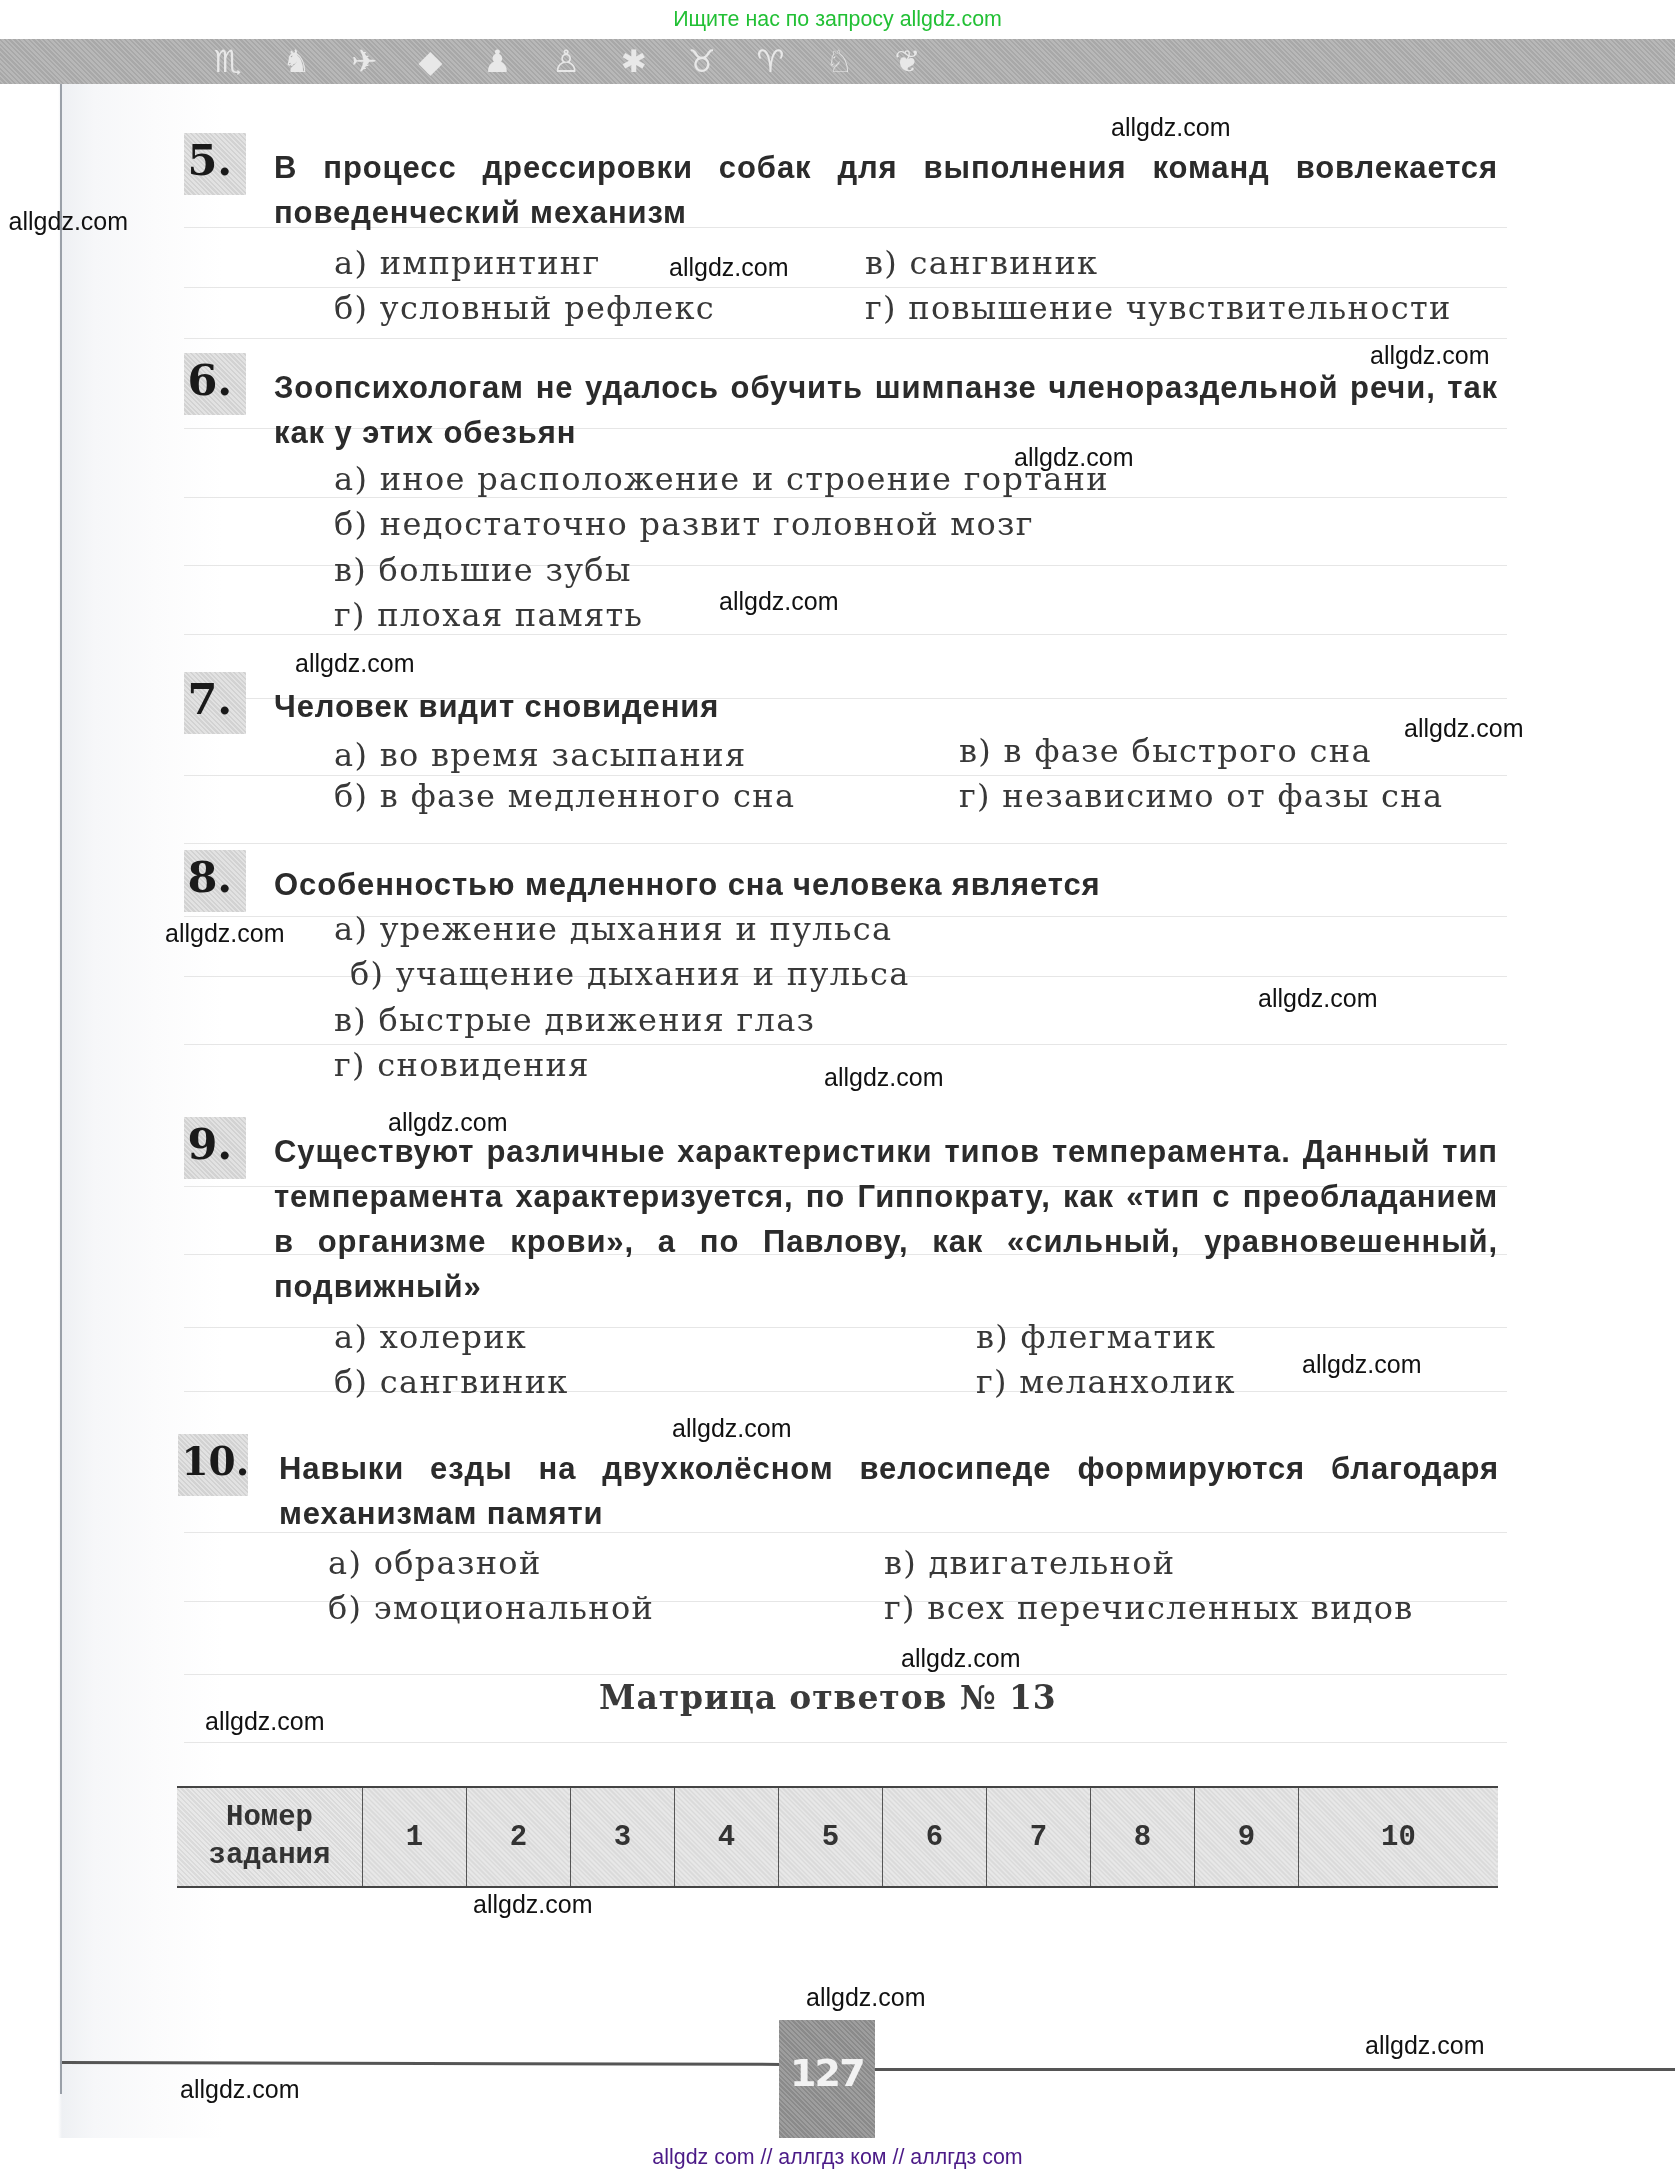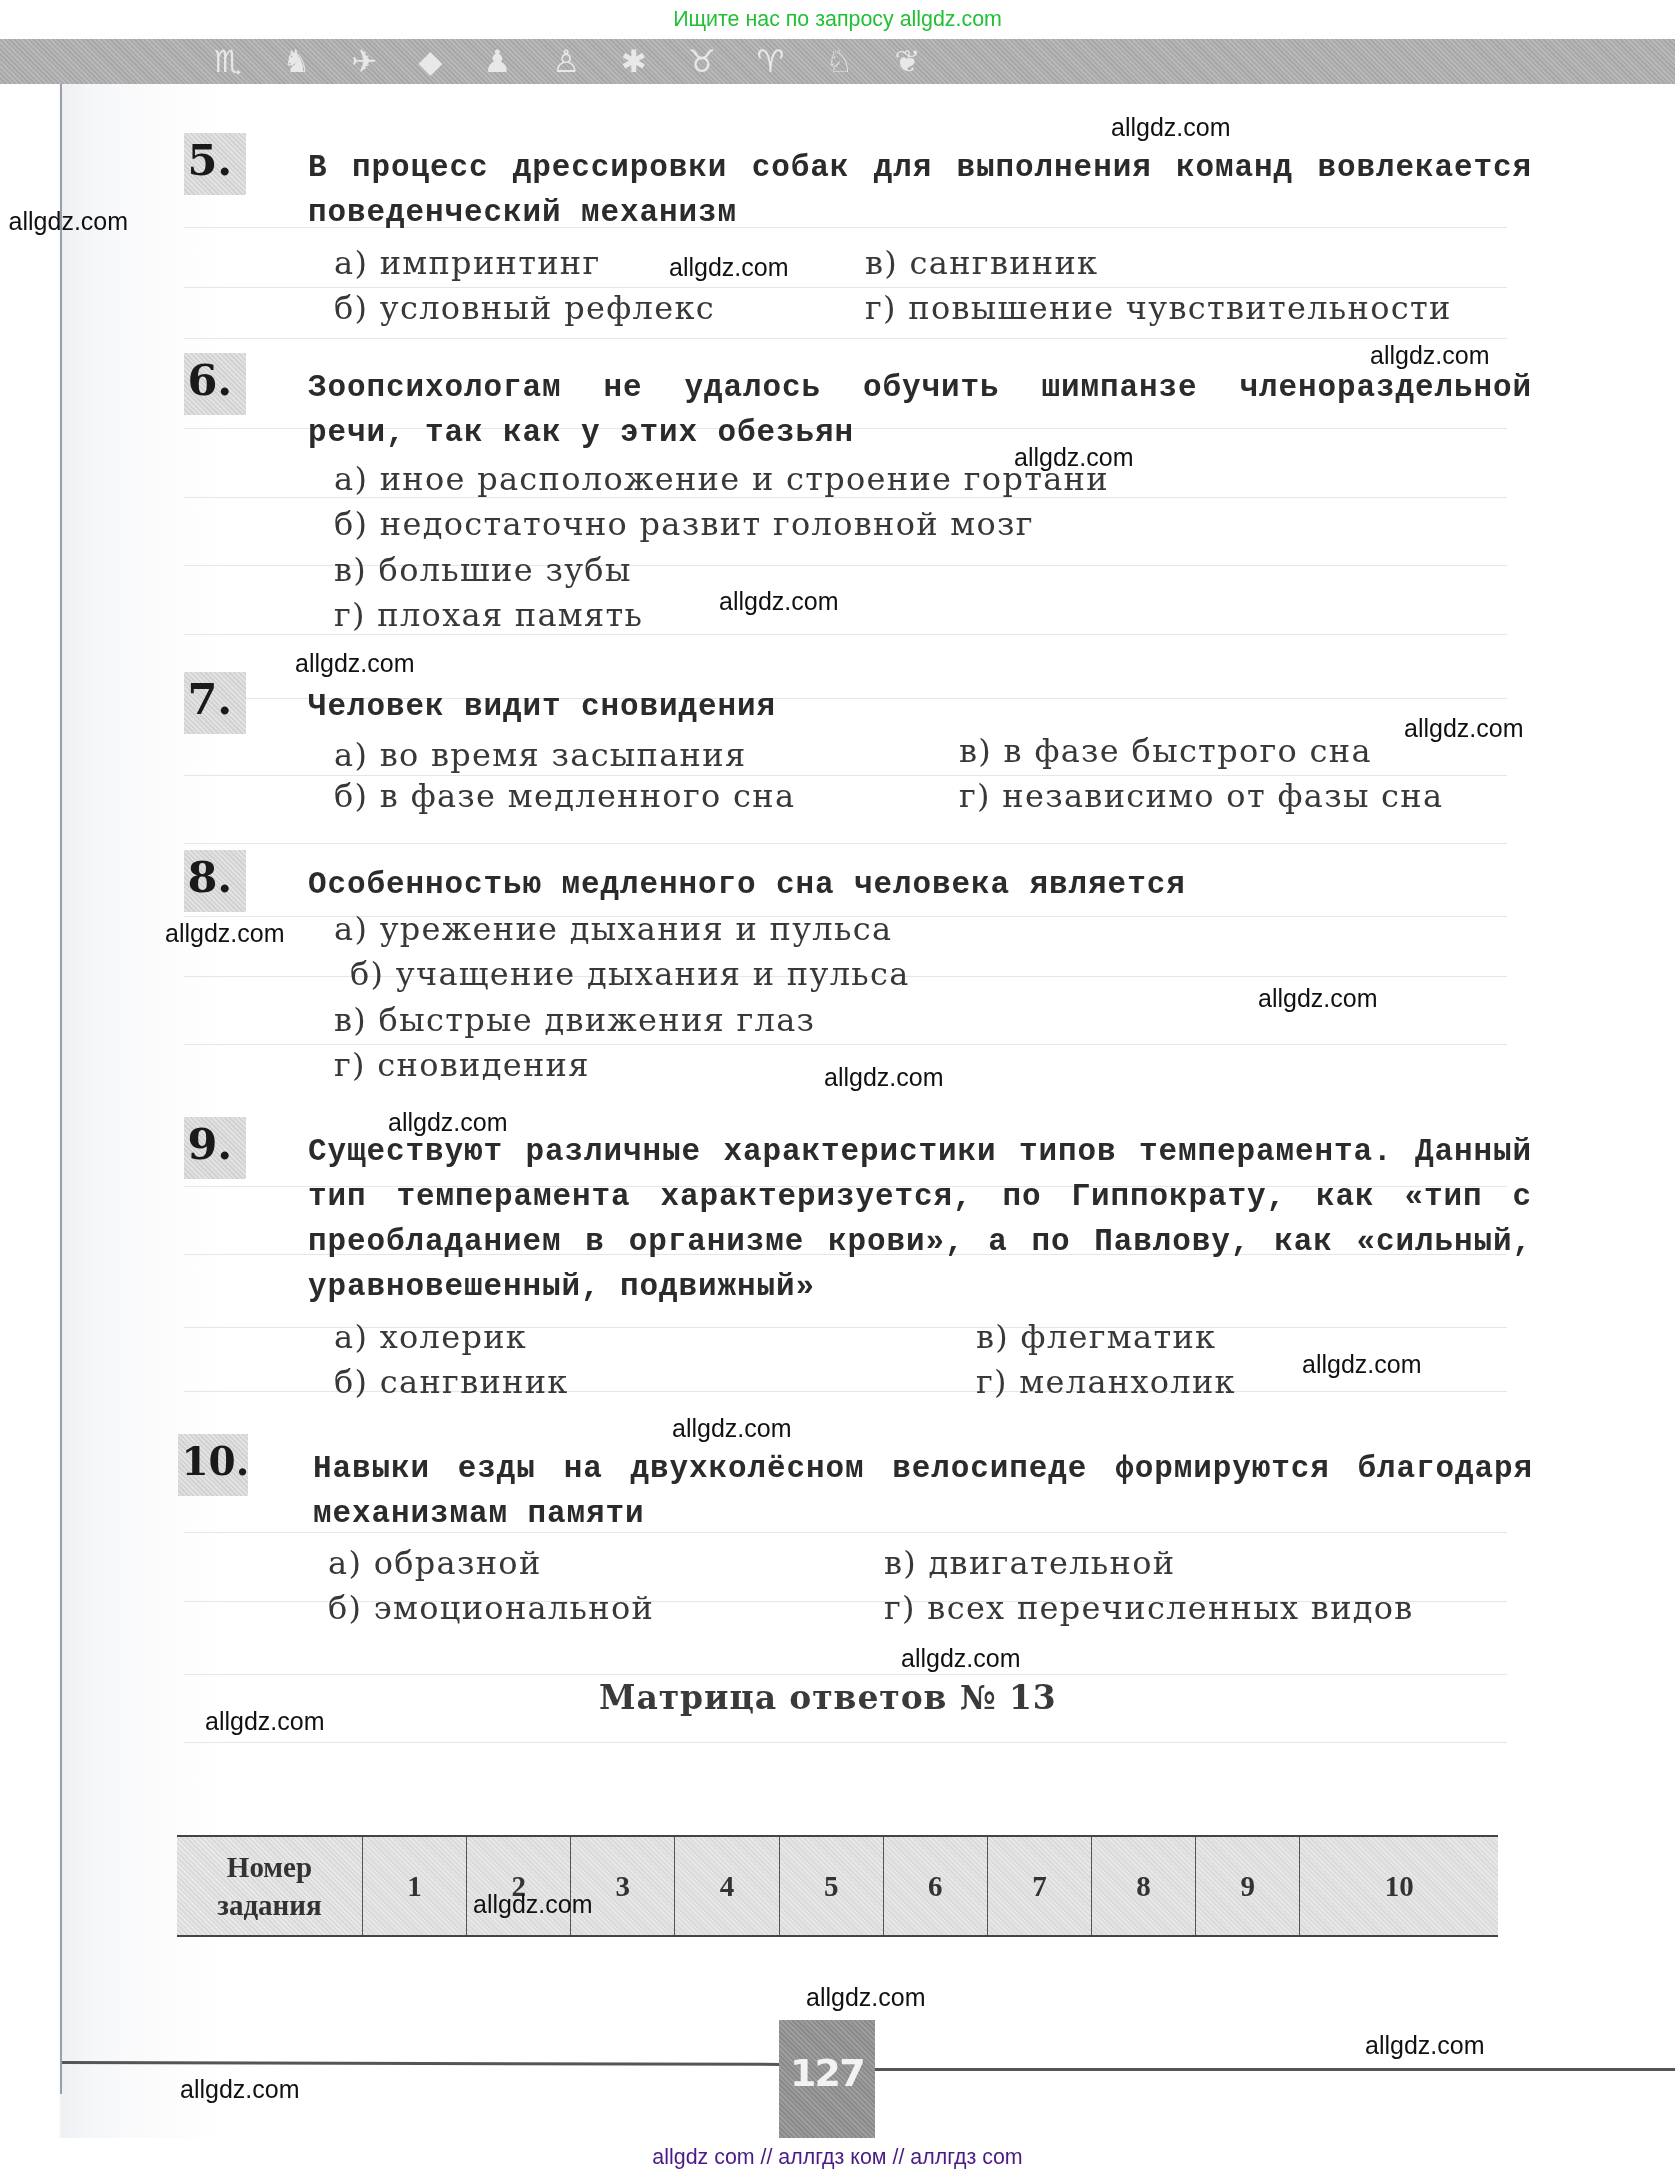--- a/index.html
+++ b/index.html
@@ -40,45 +40,44 @@
     }
     .qnum {
       position: absolute; left: 0; top: 0; width: 62px; height: 62px;
       background: repeating-linear-gradient(45deg, #d2d2d2 0, #d2d2d2 1.7px, #e2e2e2 1.7px, #e2e2e2 3.4px);
       font-family: "DejaVu Serif", serif; font-weight: bold; font-size: 43px; color: #1a1a1a;
       line-height: 55px; text-align: left; padding-left: 3.4px; box-sizing: border-box;
     }
     .qnum.wide { width: 70px; font-size: 39px; }
     .qtext {
       position: absolute; left: 90px; top: 12px; width: 1224px;
-      font-family: Liberation Mono, monospace; font-weight: bold; font-size: 31px;
+      font-family: Liberation Sans, sans-serif; font-weight: bold; font-size: 31px;
       line-height: 45px; color: #2b2b2b; text-align: justify; text-align-last: left;
       letter-spacing: 0.9px;
-      margin-left: 34px;
     }
     .opts {
       position: absolute; left: 150px; width: 1181px;
       font-family: "DejaVu Serif", serif; font-size: 32px; color: #383838; letter-spacing: 1.3px;
     }
     .opt { position: absolute; white-space: nowrap; }
     .watermark {
       position: absolute; font-family: "Liberation Sans", sans-serif; font-size: 25px;
       color: #111111; white-space: nowrap;
     }
     .ruled {
       position: absolute; left: 184px; width: 1323px; height: 0.9px; background: #e6e6e6;
     }
     .matrix-title {
       position: absolute; left: 599px; top: 1678px;
       font-family: "DejaVu Serif", serif; font-weight: bold; font-size: 33px; color: #3a3a3a;
       letter-spacing: 0.9px;
     }
     table.matrix {
-      position: absolute; left: 177px; top: 1835px; width: 1321px;
-      border-collapse: collapse; font-family: Liberation Serif, serif; color: #333;
+      position: absolute; left: 177px; top: 1786px; width: 1321px;
+      border-collapse: collapse; font-family: Liberation Mono, monospace; color: #333;
       border-top: 2.6px solid #444; border-bottom: 2.6px solid #444;
     }
     table.matrix td {
       border-left: 1.7px solid #555; border-right: 1.7px solid #555; text-align: center;
       font-weight: bold; padding: 0;
     }
     table.matrix td:first-child { border-left: none; }
     table.matrix td:last-child { border-right: none; }
     table.matrix tr.head td {
       height: 98px; font-size: 29px;

